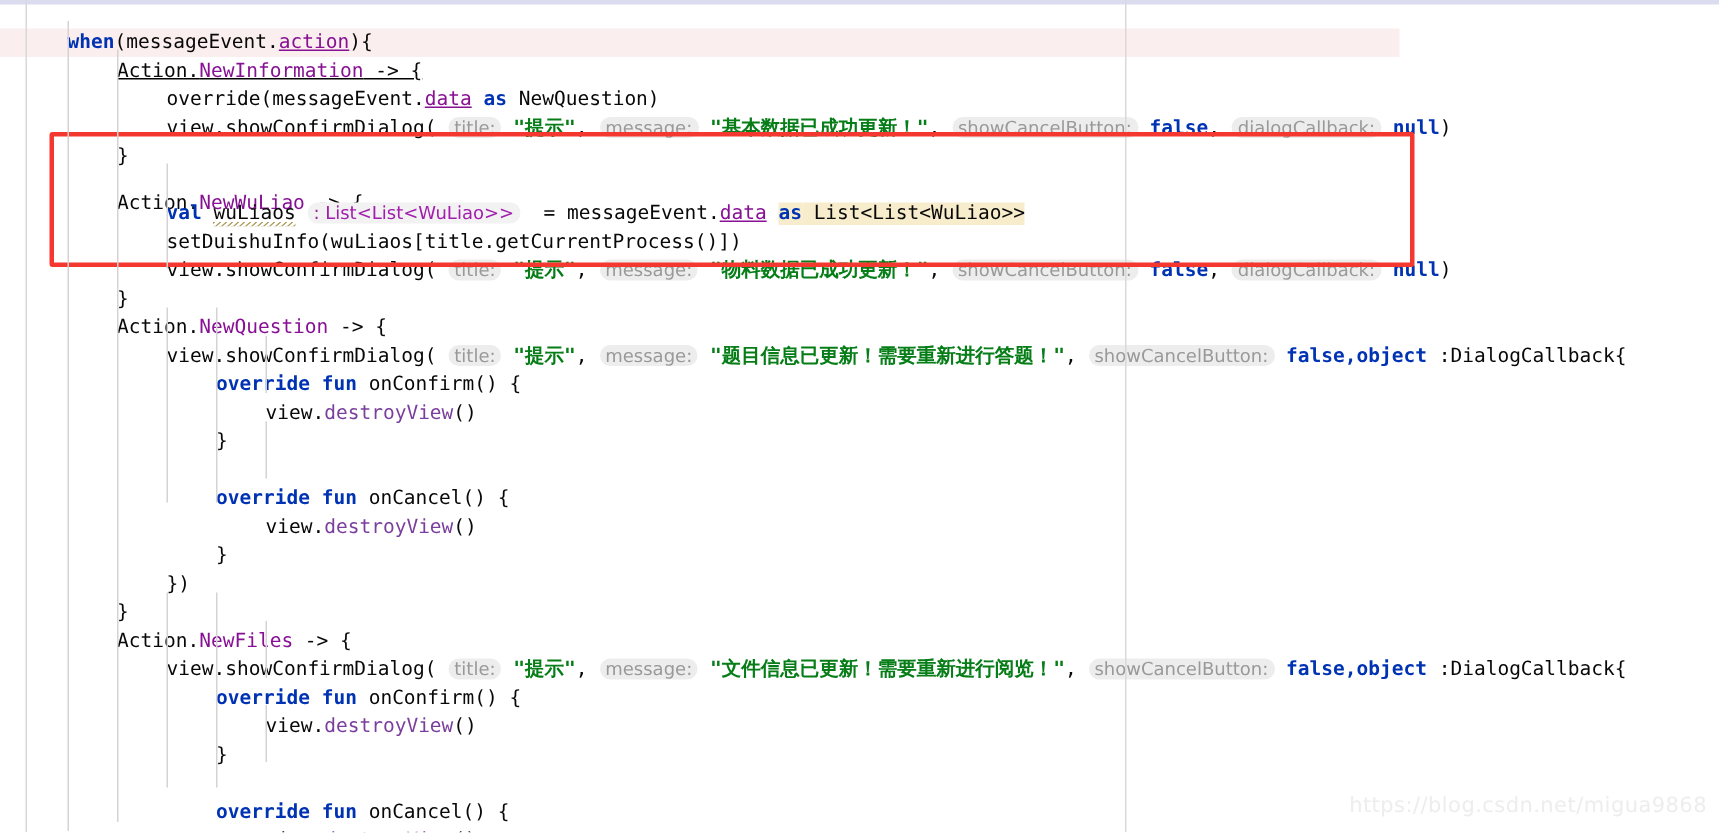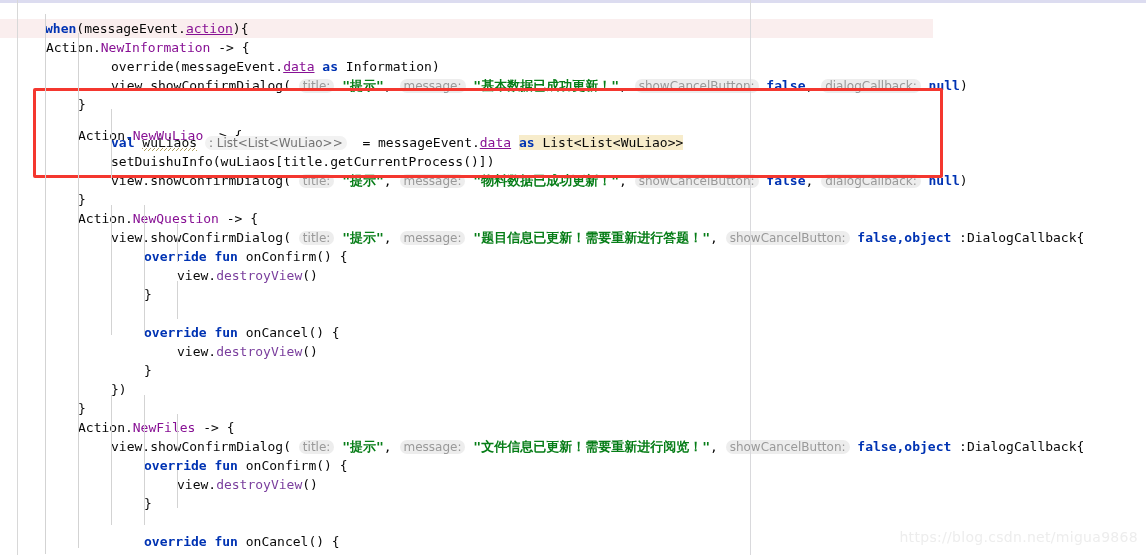--- a/index.html
+++ b/index.html
@@ -76,21 +76,21 @@
   .hint {
     background: #ededed;
     color: #999999;
     border-radius: 7px;
     padding: 0 4px;
     font-size: 12px;
     font-family: "DejaVu Sans", "Liberation Sans", sans-serif;
   }
   
   .thint {
-    color: #737373;
+    color: #a21caf;
     background: #f2f2f2;
     border-radius: 7px;
     padding: 0 4px;
     font-size: 12px;
     font-family: "DejaVu Sans", "Liberation Sans", sans-serif;
   }
   
   .castbg { background: #f7eccb; }
 
   
@@ -127,22 +127,22 @@
 </head>
 <body>
 
 <div id="editor">
 
   <div class="topstrip2"></div>
 
   <div id="lines">
       <div class="line" style="top: 0px;"><span class="code" style="padding-left: 45px;"><span class="plain"></span></span></div>
       <div class="line current" style="top: 19px;"><span class="code" style="padding-left: 45px;"><span class="kw">when</span><span class="plain">(messageEvent.</span><span class="prop under">action</span><span class="plain">){</span></span></div>
-      <div class="line" style="top: 38px;"><span class="code" style="padding-left: 46px;"><span class="plain">Action.</span><span class="enumc">NewInformation</span><span class="plain"> -&gt; {</span></span></div>
-      <div class="line" style="top: 57px;"><span class="code" style="padding-left: 111px;"><span class="plain">override(messageEvent.</span><span class="prop under">data</span><span class="plain"> </span><span class="kw">as</span><span class="plain"> Information)</span></span></div>
+      <div class="line" style="top: 38px;"><span class="code" style="padding-left: 78px; text-decoration: underline;"><span class="plain">Action.</span><span class="enumc">NewInformation</span><span class="plain"> -&gt; {</span></span></div>
+      <div class="line" style="top: 57px;"><span class="code" style="padding-left: 111px;"><span class="plain">override(messageEvent.</span><span class="prop under">data</span><span class="plain"> </span><span class="kw">as</span><span class="plain"> NewQuestion)</span></span></div>
       <div class="line" style="top: 76px;"><span class="code" style="padding-left: 111px;"><span class="plain">view.</span><span class="plain">showConfirmDialog( </span><span class="hint">title:</span><span class="str"> "提示"</span><span class="plain">, </span><span class="hint">message:</span><span class="str"> "基本数据已成功更新！"</span><span class="plain">, </span><span class="hint">showCancelButton:</span><span class="kw"> false</span><span class="plain">, </span><span class="hint">dialogCallback:</span><span class="kw"> null</span><span class="plain">)</span></span></div>
       <div class="line" style="top: 95px;"><span class="code" style="padding-left: 78px;"><span class="plain">}</span></span></div>
       <div class="line" style="top: 114px; margin-top: 12px;"><span class="code" style="padding-left: 78px;"><span class="plain">Action.</span><span class="enumc">NewWuLiao</span><span class="plain"> -&gt; {</span></span></div>
       <div class="line" style="top: 133px;"><span class="code" style="padding-left: 111px;"><span class="kw">val</span><span class="plain"> </span><span class="squiggle plain">wuLiaos</span><span class="plain"> </span><span class="thint">: List&lt;List&lt;WuLiao&gt;&gt;</span><span class="plain">  = messageEvent.</span><span class="prop under">data</span><span class="plain"> </span><span class="castbg kw">as</span><span class="castbg plain"> List&lt;List&lt;WuLiao&gt;&gt;</span></span></div>
       <div class="line" style="top: 152px;"><span class="code" style="padding-left: 111px;"><span class="plain">setDuishuInfo(wuLiaos[title.getCurrentProcess()])</span></span></div>
       <div class="line" style="top: 171px;"><span class="code" style="padding-left: 111px;"><span class="plain">view.showConfirmDialog( </span><span class="hint">title:</span><span class="str"> "提示"</span><span class="plain">, </span><span class="hint">message:</span><span class="str"> "物料数据已成功更新！"</span><span class="plain">, </span><span class="hint">showCancelButton:</span><span class="kw"> false</span><span class="plain">, </span><span class="hint">dialogCallback:</span><span class="kw"> null</span><span class="plain">)</span></span></div>
       <div class="line" style="top: 190px;"><span class="code" style="padding-left: 78px;"><span class="plain">}</span></span></div>
       <div class="line" style="top: 209px;"><span class="code" style="padding-left: 78px;"><span class="plain">Action.</span><span class="enumc">NewQuestion</span><span class="plain"> -&gt; {</span></span></div>
       <div class="line" style="top: 228px;"><span class="code" style="padding-left: 111px;"><span class="plain">view.showConfirmDialog( </span><span class="hint">title:</span><span class="str"> "提示"</span><span class="plain">, </span><span class="hint">message:</span><span class="str"> "题目信息已更新！需要重新进行答题！"</span><span class="plain">, </span><span class="hint">showCancelButton:</span><span class="kw"> false,</span><span class="kw">object</span><span class="plain"> :DialogCallback{</span></span></div>
       <div class="line" style="top: 247px;"><span class="code" style="padding-left: 144px;"><span class="kw">override</span><span class="plain"> </span><span class="kw">fun</span><span class="plain"> onConfirm() {</span></span></div>

